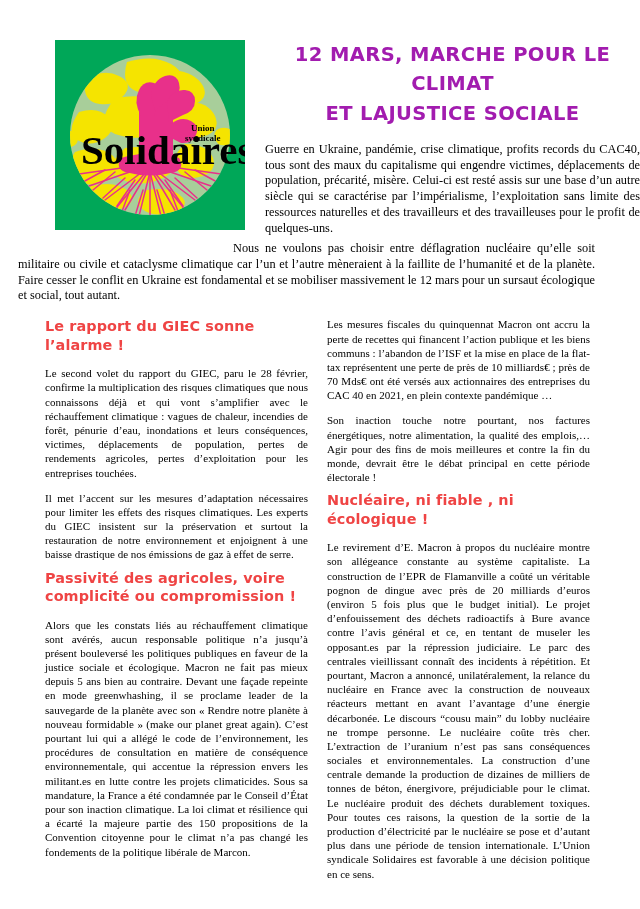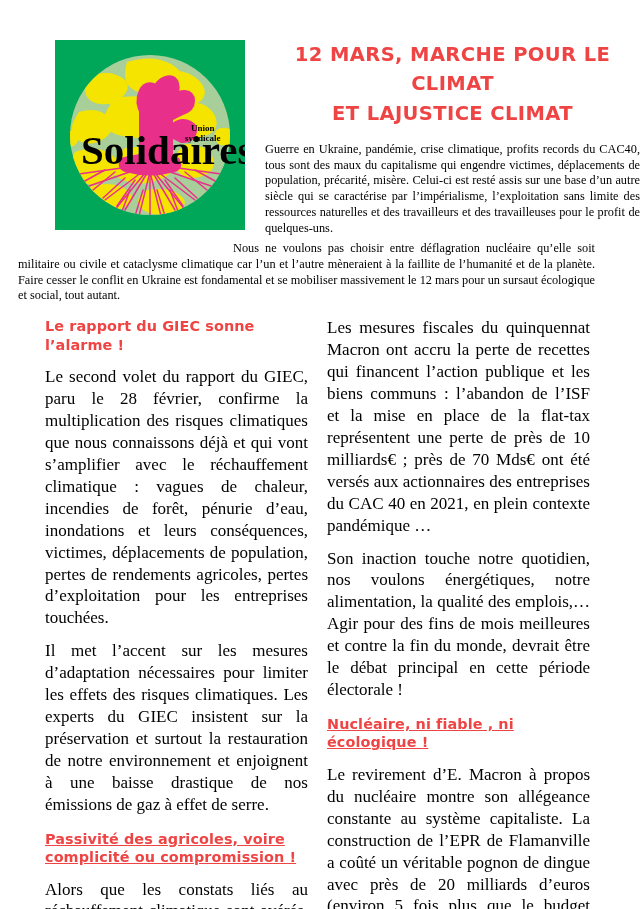--- a/index.html
+++ b/index.html
@@ -49,21 +49,21 @@
   .logo-svg { display: block; width: 190px; height: 190px; }
 
   .head-right {
     flex: 1 1 auto;
     margin-left: 10px;
     padding-right: 0;
     width: 385px;
   }
 
   .poster-title {
-    color: #ef4444;
+    color: #a21caf;
     font-family: "DejaVu Sans", sans-serif;
     font-weight: bold;
     font-size: 19.5px;
     line-height: 1.5;
     letter-spacing: 0.4px;
     text-align: center;
     margin: 0 0 14px 0;
     padding: 0 6px;
   }
   .poster-title .line2 { display: block; }
@@ -103,26 +103,26 @@
 
   .sec-head {
     color: #ef4444;
     font-family: "DejaVu Sans", sans-serif;
     font-weight: bold;
     font-size: 14.4px;
     line-height: 1.28;
     letter-spacing: 0.1px;
     margin: 0 0 7px 0;
   }
-  .sec-head.second { margin-top: 14px; text-decoration: underline; }
+  .sec-head.second { margin-top: 7px; }
 
   .col p {
     margin: 0 0 2px 0;
     text-align: justify;
-    font-size: 17px;
+    font-size: 11px;
     line-height: 1.29;
     hyphens: auto;
   }
   .col p.after-head { margin-top: 12px; }
   .gap-before { margin-top: 11px !important; }
 </style>
 </head>
 <body>
 
 <div class="page">
@@ -198,21 +198,21 @@
           <text x="26" y="124" font-family="Liberation Serif, serif" font-weight="bold" font-size="41" fill="#000000">Solidaires</text>
           <text x="136" y="91" font-family="Liberation Serif, serif" font-weight="bold" font-size="9" fill="#000000">Union</text>
           <text x="130" y="101" font-family="Liberation Serif, serif" font-weight="bold" font-size="9" fill="#000000">syndicale</text>
         </svg>
       </div>
     </div>
 
     <div class="head-right">
       <h1 class="poster-title">
         <span>12 MARS, MARCHE POUR LE CLIMAT</span>
-        <span class="line2">ET LAJUSTICE CLIMAT</span>
+        <span class="line2">ET LAJUSTICE SOCIALE</span>
       </h1>
       <div class="intro">
         <p>Guerre en Ukraine, pandémie, crise climatique, profits records du CAC40, tous sont des maux du capitalisme qui engendre victimes, déplacements de population, précarité, misère. Celui-ci est resté assis sur une base d’un autre siècle qui se caractérise par l’impérialisme, l’exploitation sans limite des ressources naturelles et des travailleurs et des travailleuses pour le profit de quelques-uns.</p>
       </div>
     </div>
   </div>
 
   <div class="lead">
     <p>Nous ne voulons pas choisir entre déflagration nucléaire qu’elle soit militaire ou civile et cataclysme climatique car l’un et l’autre mèneraient à la faillite de l’humanité et de la planète. Faire cesser le conflit en Ukraine est fondamental et se mobiliser massivement le 12 mars pour un sursaut écologique et social, tout autant.</p>
   </div>
@@ -223,21 +223,21 @@
       <h2 class="sec-head">Le rapport du GIEC sonne l’alarme !</h2>
       <p class="after-head">Le second volet du rapport du GIEC, paru le 28 février, confirme la multiplication des risques climatiques que nous connaissons déjà et qui vont s’amplifier avec le réchauffement climatique : vagues de chaleur, incendies de forêt, pénurie d’eau, inondations et leurs conséquences, victimes, déplacements de population, pertes de rendements agricoles, pertes d’exploitation pour les entreprises touchées.</p>
       <p class="gap-before">Il met l’accent sur les mesures d’adaptation nécessaires pour limiter les effets des risques climatiques. Les experts du GIEC insistent sur la préservation et surtout la restauration de notre environnement et enjoignent à une baisse drastique de nos émissions de gaz à effet de serre.</p>
 
       <h2 class="sec-head second">Passivité des agricoles, voire complicité ou compromission !</h2>
       <p class="after-head">Alors que les constats liés au réchauffement climatique sont avérés, aucun responsable politique n’a jusqu’à présent bouleversé les politiques publiques en faveur de la justice sociale et écologique. Macron ne fait pas mieux depuis 5 ans bien au contraire. Devant une façade repeinte en mode greenwhashing, il se proclame leader de la sauvegarde de la planète avec son « Rendre notre planète à nouveau formidable » (make our planet great again). C’est pourtant lui qui a allégé le code de l’environnement, les procédures de consultation en matière de conséquence environnementale, qui accentue la répression envers les militant.es en lutte contre les projets climaticides. Sous sa mandature, la France a été condamnée par le Conseil d’État pour son inaction climatique. La loi climat et résilience qui a écarté la majeure partie des 150 propositions de la Convention citoyenne pour le climat n’a pas changé les fondements de la politique libérale de Marcon.</p>
     </div>
 
     <div class="col">
       <p>Les mesures fiscales du quinquennat Macron ont accru la perte de recettes qui financent l’action publique et les biens communs : l’abandon de l’ISF et la mise en place de la flat-tax représentent une perte de près de 10 milliards€ ; près de 70 Mds€ ont été versés aux actionnaires des entreprises du CAC 40 en 2021, en plein contexte pandémique …</p>
-      <p class="gap-before">Son inaction touche notre quotidien, nos voulons énergétiques, notre alimentation, la qualité des emplois,… Agir pour des fins de mois meilleures et contre la fin du monde, devrait être le débat principal en cette période électorale !</p>
+      <p class="gap-before">Son inaction touche notre pourtant, nos factures énergétiques, notre alimentation, la qualité des emplois,… Agir pour des fins de mois meilleures et contre la fin du monde, devrait être le débat principal en cette période électorale !</p>
 
       <h2 class="sec-head second">Nucléaire, ni fiable , ni écologique !</h2>
       <p class="after-head">Le revirement d’E. Macron à propos du nucléaire montre son allégeance constante au système capitaliste. La construction de l’EPR de Flamanville a coûté un véritable pognon de dingue avec près de 20 milliards d’euros (environ 5 fois plus que le budget initial). Le projet d’enfouissement des déchets radioactifs à Bure avance contre l’avis général et ce, en tentant de museler les opposant.es par la répression judiciaire. Le parc des centrales vieillissant connaît des incidents à répétition. Et pourtant, Macron a annoncé, unilatéralement, la relance du nucléaire en France avec la construction de nouveaux réacteurs mettant en avant l’avantage d’une énergie décarbonée. Le discours “cousu main” du lobby nucléaire ne trompe personne. Le nucléaire coûte très cher. L’extraction de l’uranium n’est pas sans conséquences sociales et environnementales. La construction d’une centrale demande la production de dizaines de milliers de tonnes de béton, énergivore, préjudiciable pour le climat. Le nucléaire produit des déchets durablement toxiques. Pour toutes ces raisons, la question de la sortie de la production d’électricité par le nucléaire se pose et d’autant plus dans une période de tension internationale. L’Union syndicale Solidaires est favorable à une décision politique en ce sens.</p>
     </div>
 
   </div>
 
 </div>
 
 </body></html>

